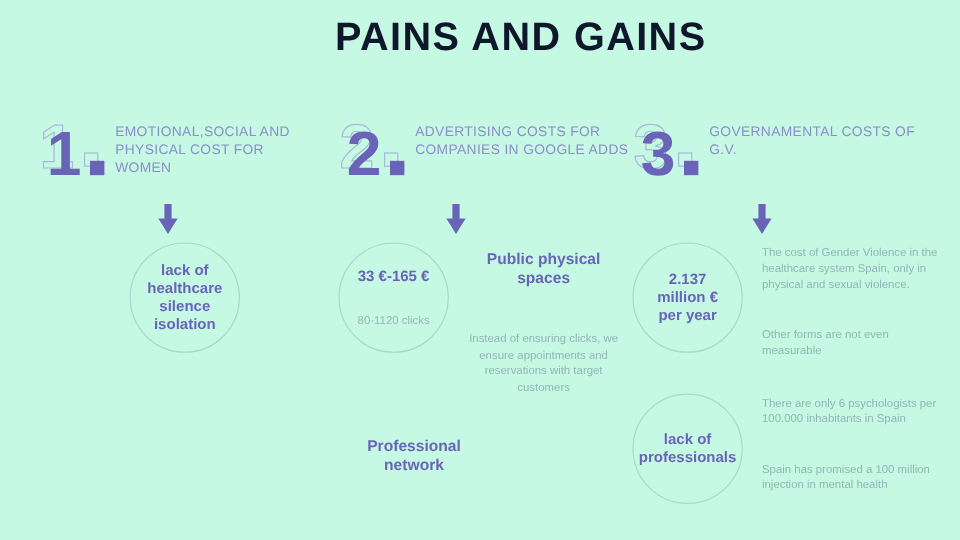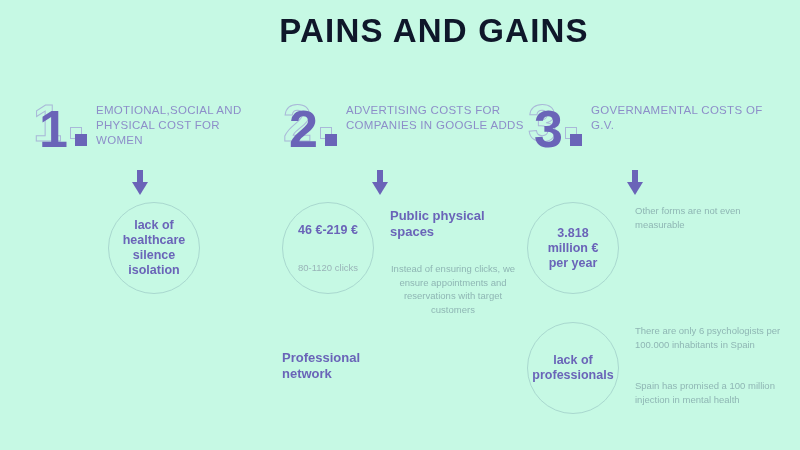--- a/index.html
+++ b/index.html
@@ -164,27 +164,28 @@
     gap: 16px;
   }
   .side-text {
     padding-top: 6px;
   }
   .side-heading {
     font-size: 13px;
     font-weight: bold;
     line-height: 16px;
     color: #6a64b8;
+    text-align: center;
   }
   .side-note {
     font-size: 9.5px;
     line-height: 13.5px;
     color: #8fb6b4;
     text-align: center;
-    margin-top: 22px;
+    margin-top: 36px;
   }
   .side-note-left {
     font-size: 9.5px;
     line-height: 13.5px;
     color: #8fb6b4;
     text-align: left;
   }
   .side-note-left + .side-note-left { margin-top: 28px; }
 
   
@@ -240,21 +241,21 @@
       <div class="col-heading">ADVERTISING COSTS FOR COMPANIES IN GOOGLE ADDS</div>
     </div>
 
     <div class="arrow arrow-c2">
       <div class="stem"></div>
       <div class="head"></div>
     </div>
 
     <div class="row-block c2-row-1">
       <div class="circle">
-        <div class="circle-label">46 €-219 €</div>
+        <div class="circle-label">33 €-165 €</div>
         <div class="circle-sub">80-1120 clicks</div>
       </div>
       <div class="side-text c2-texts">
         <div class="side-heading">Public physical spaces</div>
         <div class="side-note">Instead of ensuring clicks, we ensure appointments and reservations with target customers</div>
       </div>
     </div>
 
     <div class="row-block c2-row-2">
       <div class="side-text c2-texts">
@@ -274,25 +275,26 @@
       <div class="col-heading">GOVERNAMENTAL COSTS OF G.V.</div>
     </div>
 
     <div class="arrow arrow-c3">
       <div class="stem"></div>
       <div class="head"></div>
     </div>
 
     <div class="row-block c3-row-1">
       <div class="circle">
-        <div class="circle-label">3.818</div>
+        <div class="circle-label">2.137</div>
         <div class="circle-label">million €</div>
         <div class="circle-label">per year</div>
       </div>
       <div class="c3-texts">
+        <div class="side-note-left">The cost of Gender Violence in the healthcare system Spain, only in physical and sexual violence.</div>
         <div class="side-note-left">Other forms are not even measurable</div>
       </div>
     </div>
 
     <div class="row-block c3-row-2">
       <div class="circle">
         <div class="circle-label">lack of</div>
         <div class="circle-label">professionals</div>
       </div>
       <div class="c3-texts">

